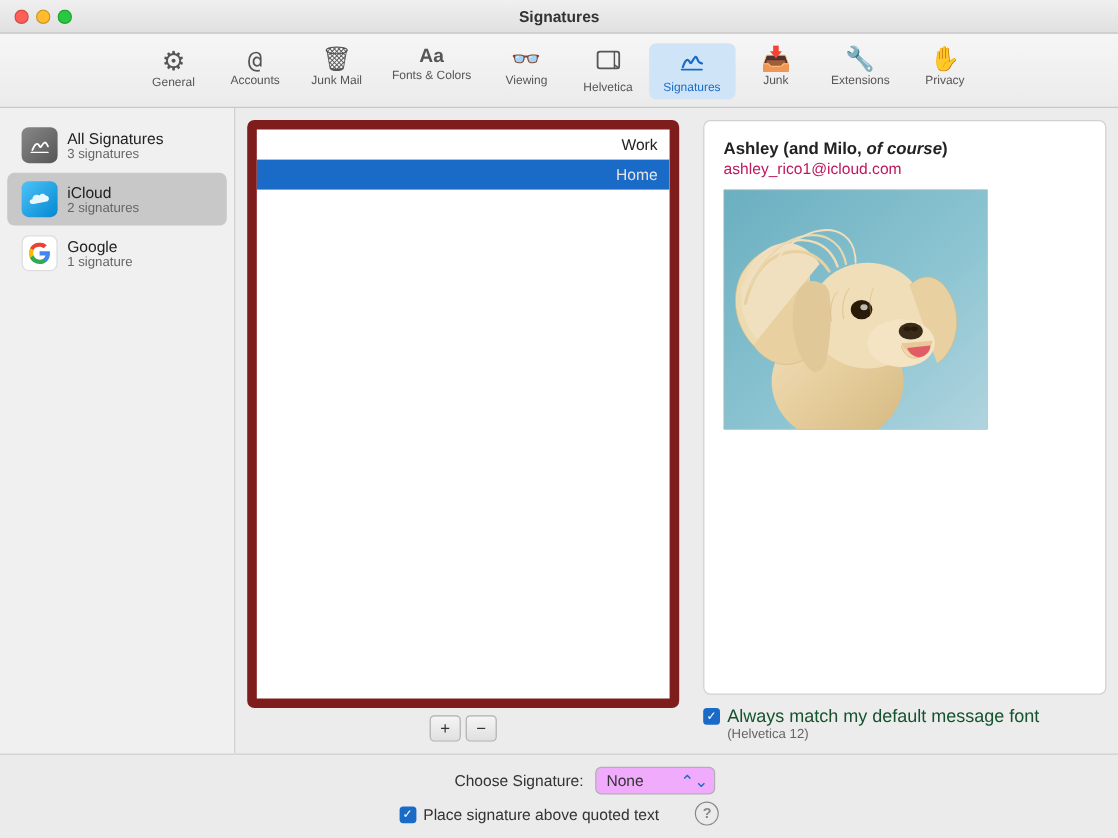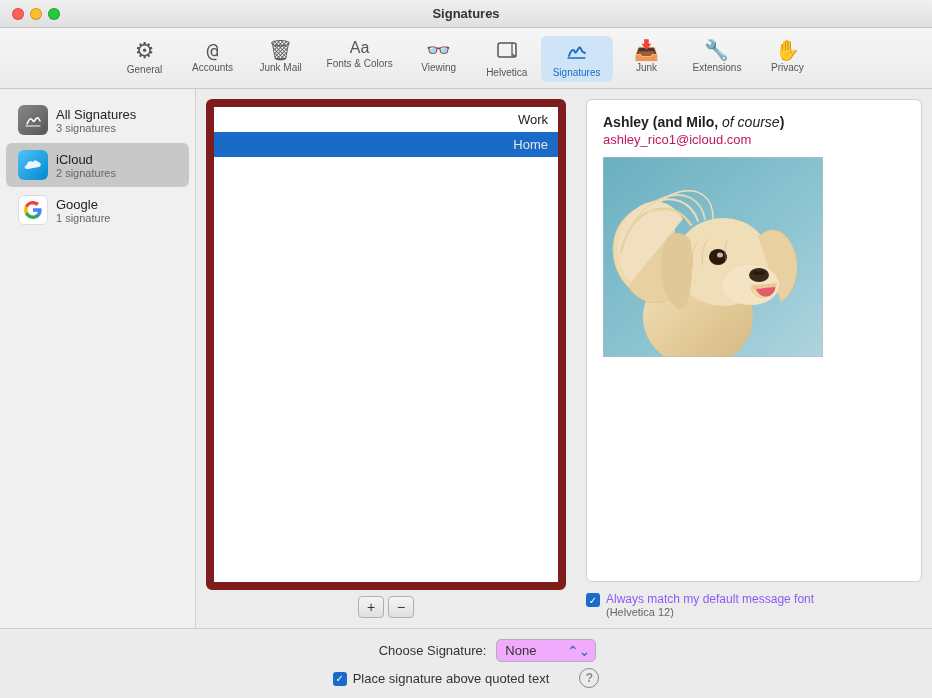--- a/index.html
+++ b/index.html
@@ -219,21 +219,21 @@
       padding: 14px 16px;
       overflow: hidden;
     }
     .sig-preview-name {
       font-size: 14px;
       font-weight: bold;
       color: #222;
       margin-bottom: 2px;
     }
     .sig-preview-name em {
-      font-weight: normal;
+      font-weight: bold;
       font-style: italic;
     }
     .sig-preview-email {
       font-size: 13px;
       color: #be185d;
       margin-bottom: 10px;
     }
 
     .match-font-row {
       display: flex;
@@ -255,22 +255,22 @@
     .checkbox-blue::after {
       content: '✓';
       color: white;
       font-size: 10px;
     }
     .match-font-text {
       display: flex;
       flex-direction: column;
     }
     .match-font-label {
-      font-size: 12px;
-      color: #8b5cf6;
+      font-size: 15px;
+      color: #14532d;
     }
     .match-font-sub {
       font-size: 11px;
       color: #666;
     }
 
     
     .bottom-bar {
       background: #ebebeb;
       border-top: 1px solid #d0d0d0;
@@ -371,21 +371,21 @@
     <span class="toolbar-icon" style="font-size:20px;font-family:monospace;">@</span>
     <span class="toolbar-label">Accounts</span>
   </div>
 
   <div class="toolbar-item">
     <span class="toolbar-icon" style="font-size:20px;">🗑</span>
     <span class="toolbar-label">Junk Mail</span>
   </div>
 
   <div class="toolbar-item">
-    <span class="toolbar-icon" style="font-size:16px;font-weight:400;">Aa</span>
+    <span class="toolbar-icon" style="font-size:16px;font-weight:700;">Aa</span>
     <span class="toolbar-label">Fonts &amp; Colors</span>
   </div>
 
   <div class="toolbar-item">
     <span class="toolbar-icon" style="font-size:20px;">👓</span>
     <span class="toolbar-label">Viewing</span>
   </div>
 
   <div class="toolbar-item">
     <span class="toolbar-icon" style="font-size:20px;">

